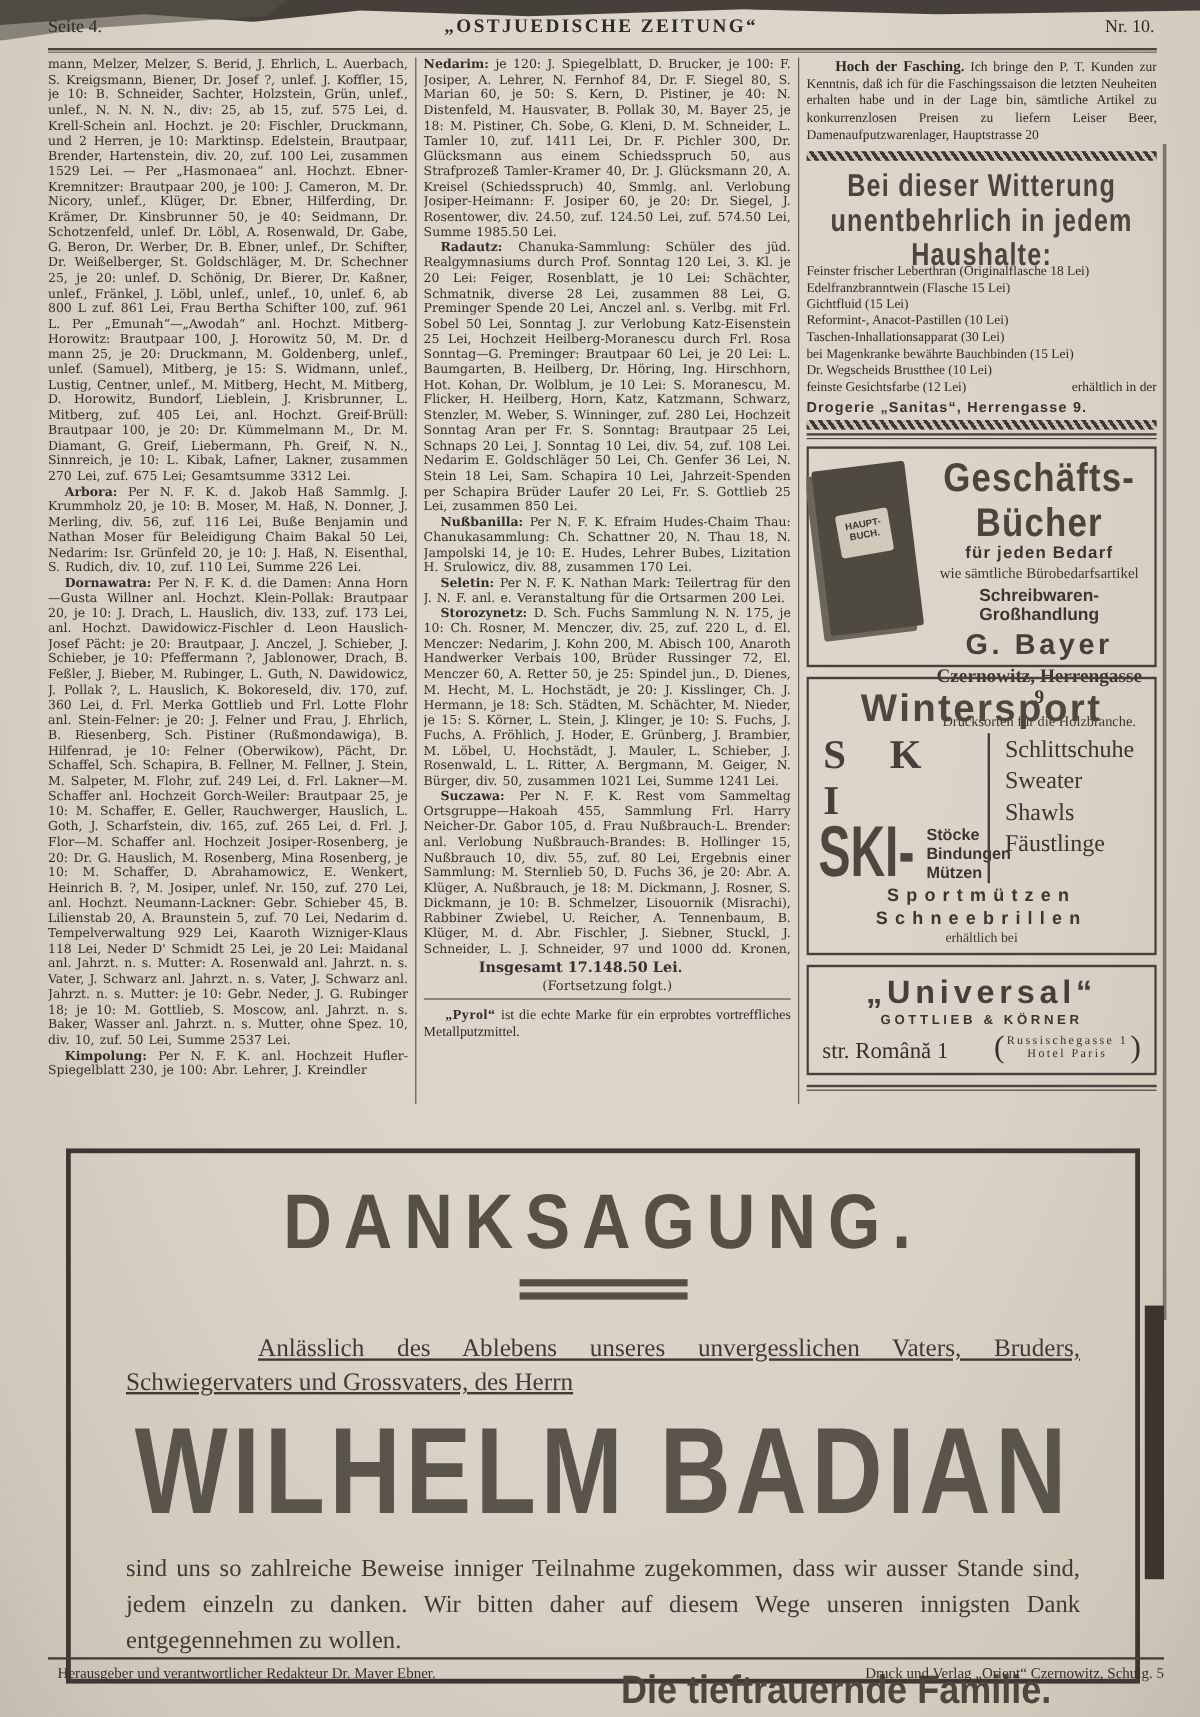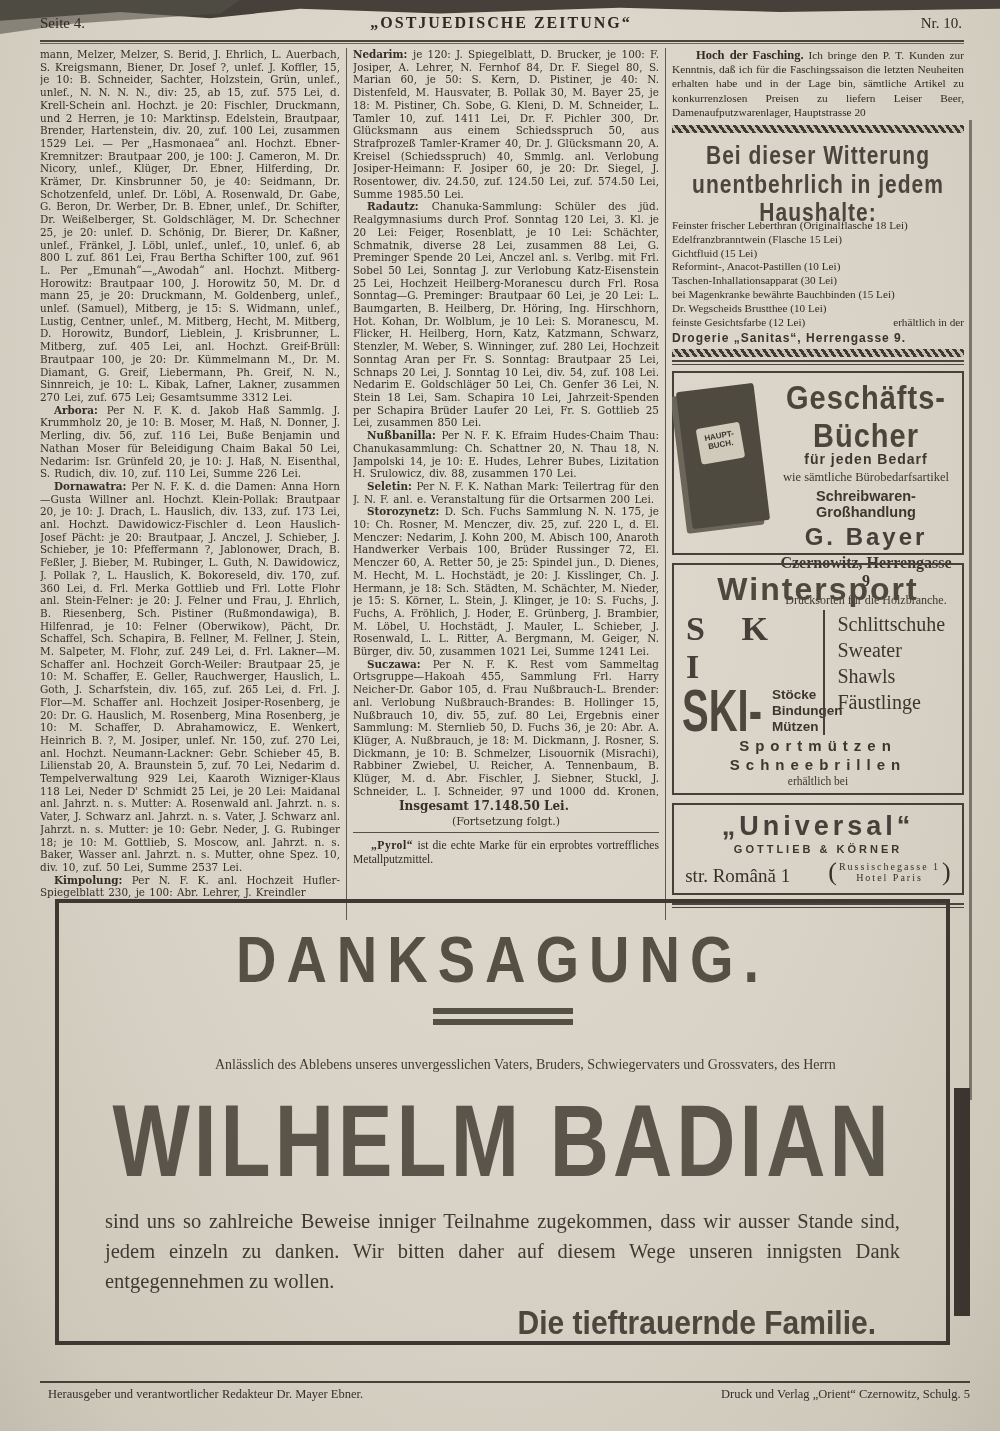--- a/index.html
+++ b/index.html
@@ -95,28 +95,28 @@
   
   .uni-name{text-align:center;font-weight:bold;font-size:27px;letter-spacing:4px;color:#45413a;}
   .uni-firm{text-align:center;font-weight:bold;font-size:11px;letter-spacing:3px;margin-top:1px;}
   .uni-addr{display:flex;justify-content:center;align-items:flex-end;font-family:"Liberation Serif", serif;
         font-size:19px;margin-top:2px;color:#35312a;gap:32px;}
   .uni-paren{display:flex;align-items:center;margin-left:6px;}
   .uni-paren .par{font-size:26px;font-weight:normal;}
   .uni-paren .inner{text-align:center;font-size:10px;line-height:11px;letter-spacing:2px;padding:0 2px;}
 
   
-  .dank{position:absolute;top:899px;left:55px;right:50px;height:438px;border:4px solid #3d3932;
+  .dank{position:absolute;top:957px;left:55px;right:50px;height:438px;border:4px solid #3d3932;
         font-family:"Liberation Sans", sans-serif;color:#4c473d;}
   .dank-title{text-align:center;font-weight:bold;font-size:56px;letter-spacing:10px;margin-top:24px;
         transform:scaleY(1.15);color:#555044;}
   .dank-underline{width:140px;margin:16px auto 0;}
   .dank-underline div{height:6px;background:#555044;margin-bottom:5px;}
-  .dank-intro{font-family:"Liberation Serif", serif;font-size:14px;line-height:28px;color:#3f3b33;
-        margin:26px 46px 15px;text-indent:110px;text-align:justify;}
+  .dank-intro{font-family:"Liberation Serif", serif;font-size:21px;line-height:28px;color:#3f3b33;
+        margin:26px 46px 15px;text-indent:110px;text-align:justify;text-decoration:underline;}
   .dank-name{text-align:center;font-weight:bold;font-size:82px;letter-spacing:4px;margin-top:6px;
         transform:scaleY(1.25);color:#5a554a;white-space:nowrap;}
   .dank-body{font-family:"Liberation Serif", serif;font-size:20.5px;line-height:30px;color:#3f3b33;
         margin:18px 46px 0;text-align:justify;}
   .dank-sig{font-weight:bold;font-size:30px;text-align:right;margin:10px 70px 0;color:#4c473d;
         transform:scaleY(1.1);}
 
   
   .foot-rule{position:absolute;left:40px;right:30px;top:1381px;border-top:2px solid #45413a;}
   .pagefoot{position:absolute;left:48px;right:30px;top:1387px;display:flex;justify-content:space-between;

